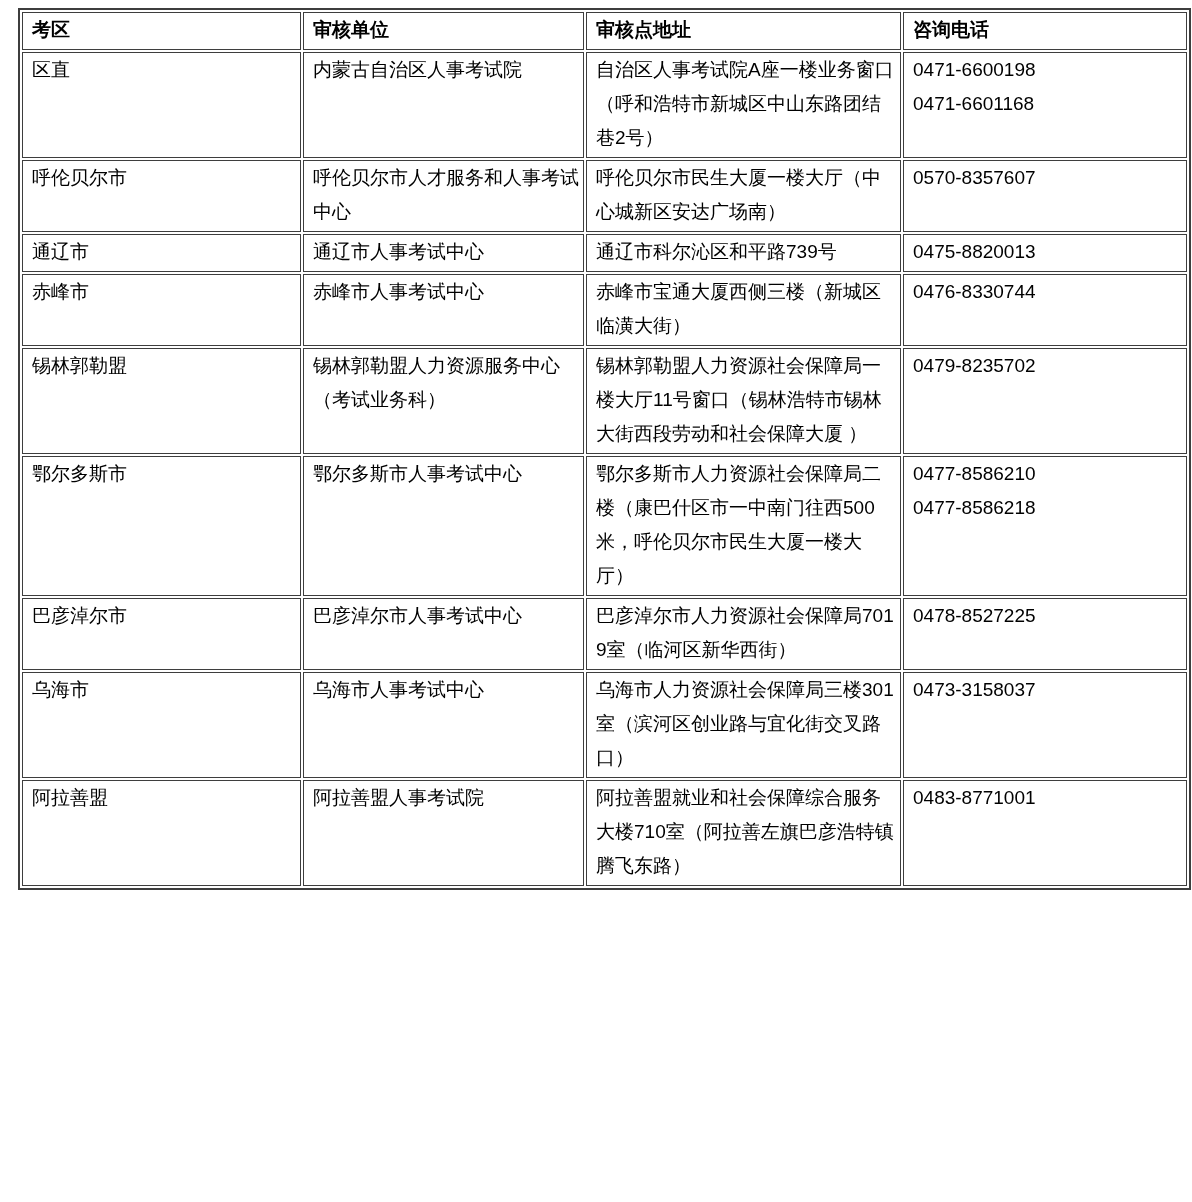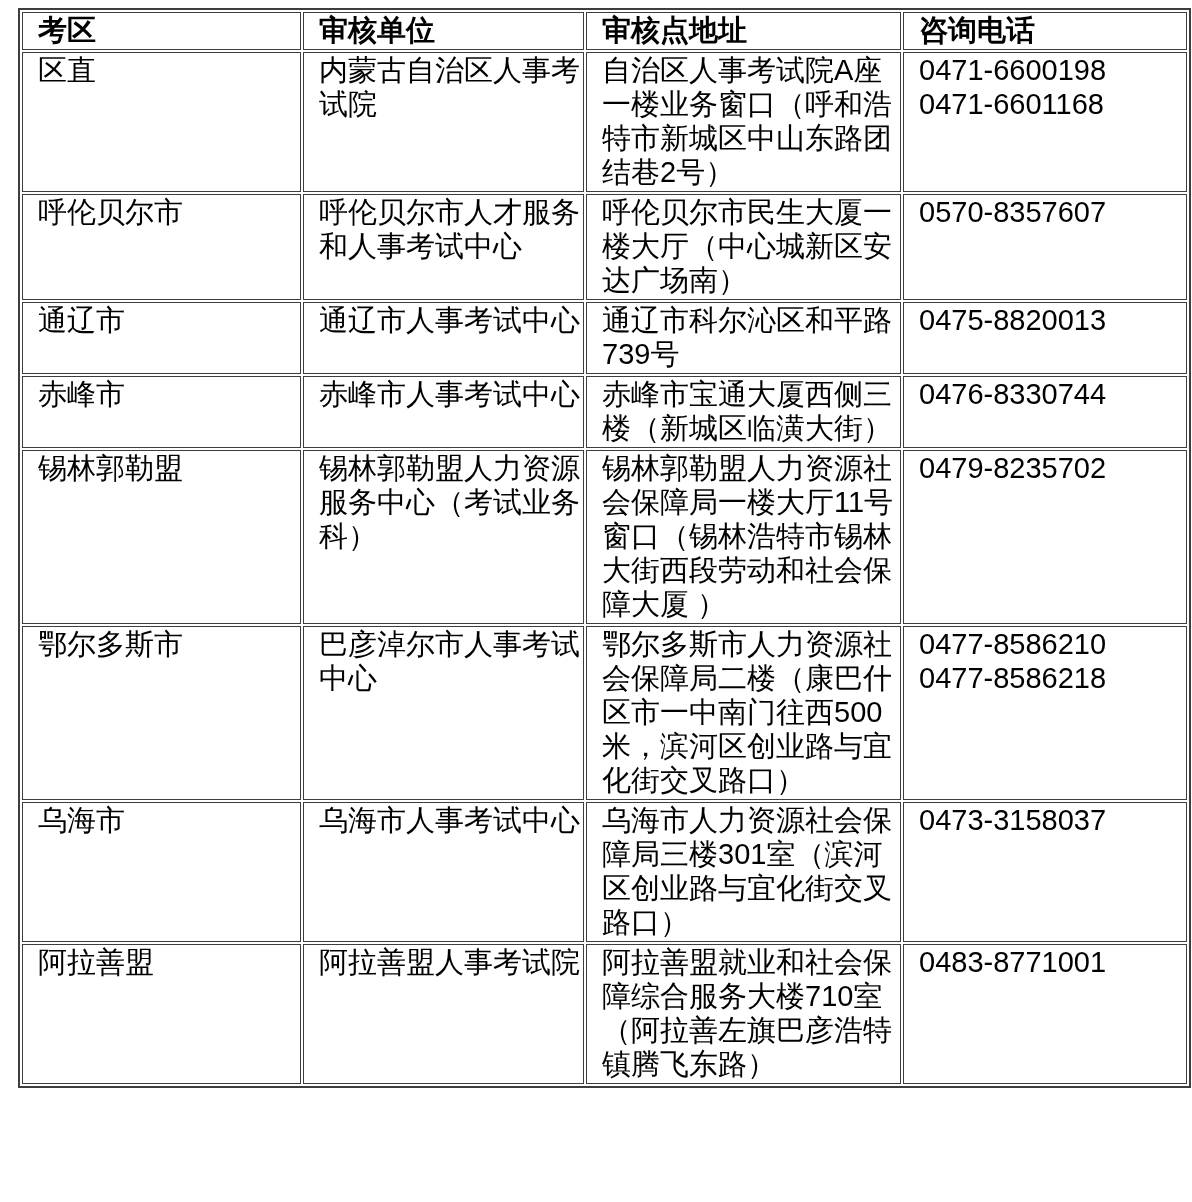--- a/index.html
+++ b/index.html
@@ -28,22 +28,22 @@
     border:2px solid var(--border-color);
     table-layout:fixed;
     width:1159px;
     background:var(--bg-color);
   }
   table.review-table th,
   table.review-table td{
     border:1px solid var(--border-color);
     vertical-align:top;
     text-align:left;
-    padding:0 2px 2px 15px;
-    font-size:29px;
+    padding:0 2px 2px 9px;
+    font-size:19px;
     line-height:34px;
     white-space:pre-line;
     overflow-wrap:break-word;
     word-break:break-all;
   }
   table.review-table th{
     font-weight:bold;
   }
   col.c-region{width:279px;}
   col.c-unit{width:281px;}
@@ -96,24 +96,30 @@
         <td>0476-8330744</td>
       </tr>
       <tr>
         <td>锡林郭勒盟</td>
         <td>锡林郭勒盟人力资源服务中心（考试业务科）</td>
         <td>锡林郭勒盟人力资源社会保障局一楼大厅11号窗口（锡林浩特市锡林大街西段劳动和社会保障大厦 ）</td>
         <td>0479-8235702</td>
       </tr>
       <tr>
         <td>鄂尔多斯市</td>
-        <td>巴彦淖尔市人事考试中心</td>
-        <td>鄂尔多斯市人力资源社会保障局二楼（康巴什区市一中南门往西500米，滨河区创业路与宜化街交叉路口）</td>
+        <td>鄂尔多斯市人事考试中心</td>
+        <td>鄂尔多斯市人力资源社会保障局二楼（康巴什区市一中南门往西500米，呼伦贝尔市民生大厦一楼大厅）</td>
         <td>0477-8586210
 0477-8586218</td>
+      </tr>
+      <tr>
+        <td>巴彦淖尔市</td>
+        <td>巴彦淖尔市人事考试中心</td>
+        <td>巴彦淖尔市人力资源社会保障局7019室（临河区新华西街）</td>
+        <td>0478-8527225</td>
       </tr>
       <tr>
         <td>乌海市</td>
         <td>乌海市人事考试中心</td>
         <td>乌海市人力资源社会保障局三楼301室（滨河区创业路与宜化街交叉路口）</td>
         <td>0473-3158037</td>
       </tr>
       <tr>
         <td>阿拉善盟</td>
         <td>阿拉善盟人事考试院</td>

